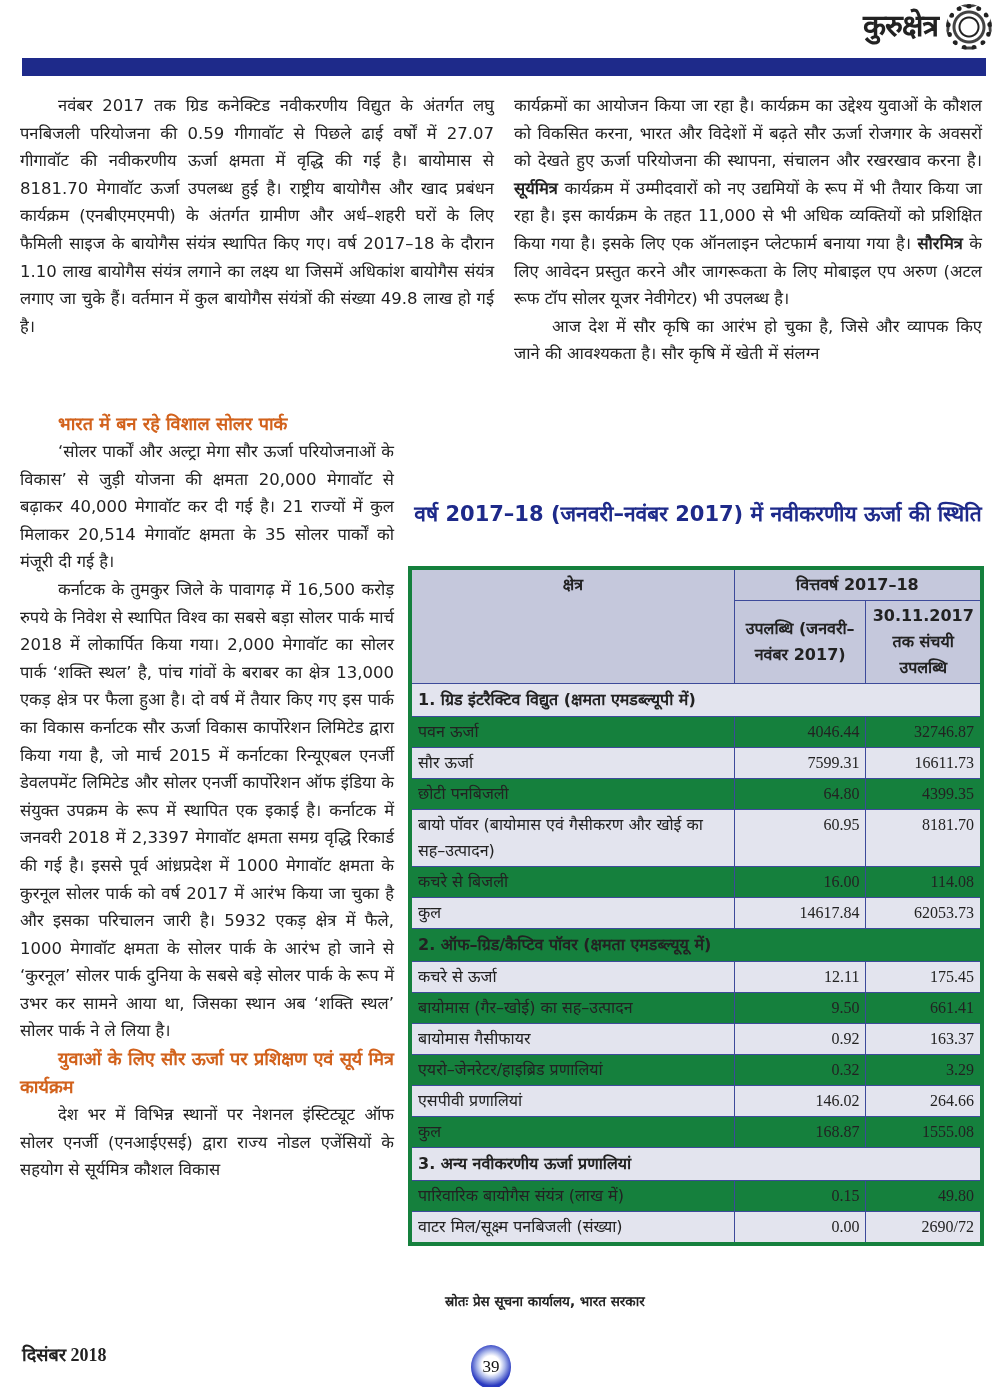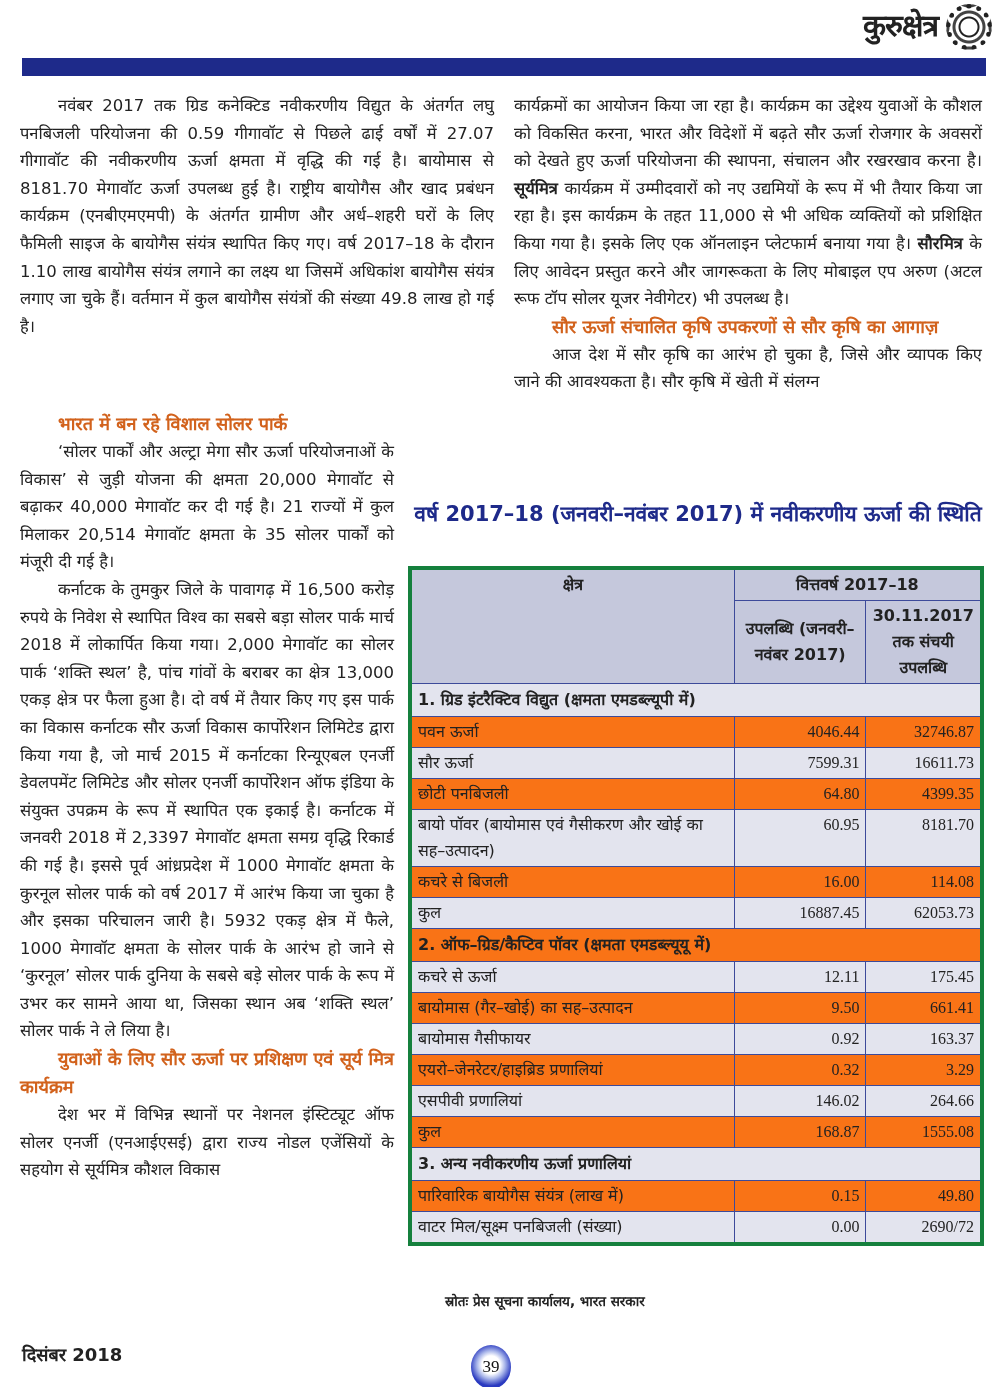--- a/index.html
+++ b/index.html
@@ -16,24 +16,24 @@
   .col-left-narrow{left:20px;top:410px;width:374px;}
   .col-right{left:514px;top:92px;width:468px;}
   .bold{font-weight:bold;}
   .tbl-title{position:absolute;left:405px;top:498px;width:586px;text-align:center;color:#1e2a8a;font-weight:bold;font-size:21px;line-height:33px;}
   table.stat{position:absolute;left:408px;top:566px;width:576px;border-collapse:collapse;font-size:16px;border:4px solid #15803d;}
   table.stat td, table.stat th{border:1px solid #3d4a9a;padding:2px 6px;}
   table.stat th{font-weight:bold;text-align:center;line-height:26px;background:#c5c8dc;}
   table.stat td.num{text-align:right;font-family:"Liberation Serif","DejaVu Serif",serif;font-size:16px;vertical-align:top;padding-top:6px;padding-left:43px;}
   table.stat td.lbl{line-height:26px;}
   tr.a td{background:#e3e4ee;}
-  tr.b td{background:#f97316;}
+  tr.b td{background:#15803d;}
   tr.sec td{font-weight:bold;line-height:28px;margin-top:19px;}
   .source{position:absolute;left:445px;top:1292px;font-size:13.5px;font-weight:bold;color:#222;}
-  .footer-date{position:absolute;left:22px;top:1342px;font-size:18px;font-weight:bold;}
+  .footer-date{position:absolute;left:22px;top:1342px;font-size:18px;font-weight:bold;font-family:Liberation Serif, serif;}
   .page-num{position:absolute;left:471px;top:1345px;width:40px;height:44px;border-radius:50%;background:radial-gradient(circle at 50% 45%,#fff 0 9px,#a9b6ea 14px,#2a3ac0 21px);text-align:center;line-height:44px;font-family:"Liberation Serif",serif;font-size:17px;color:#111;}
 </style>
 </head>
 <body>
 
 <div class="masthead">
   <div class="mag-title">कुरुक्षेत्र</div>
   <div class="emblem"></div>
   <div class="blue-bar"></div>
 </div>
@@ -45,21 +45,20 @@
 <div class="col col-left-narrow">
   <div class="hd">भारत में बन रहे विशाल सोलर पार्क</div>
   <p>‘सोलर पार्कों और अल्ट्रा मेगा सौर ऊर्जा परियोजनाओं के विकास’ से जुड़ी योजना की क्षमता 20,000 मेगावॉट से बढ़ाकर 40,000 मेगावॉट कर दी गई है। 21 राज्यों में कुल मिलाकर 20,514 मेगावॉट क्षमता के 35 सोलर पार्कों को मंजूरी दी गई है।</p>
   <p>कर्नाटक के तुमकुर जिले के पावागढ़ में 16,500 करोड़ रुपये के निवेश से स्थापित विश्व का सबसे बड़ा सोलर पार्क मार्च 2018 में लोकार्पित किया गया। 2,000 मेगावॉट का सोलर पार्क ‘शक्ति स्थल’ है, पांच गांवों के बराबर का क्षेत्र 13,000 एकड़ क्षेत्र पर फैला हुआ है। दो वर्ष में तैयार किए गए इस पार्क का विकास कर्नाटक सौर ऊर्जा विकास कार्पोरेशन लिमिटेड द्वारा किया गया है, जो मार्च 2015 में कर्नाटका रिन्यूएबल एनर्जी डेवलपमेंट लिमिटेड और सोलर एनर्जी कार्पोरेशन ऑफ इंडिया के संयुक्त उपक्रम के रूप में स्थापित एक इकाई है। कर्नाटक में जनवरी 2018 में 2,3397 मेगावॉट क्षमता समग्र वृद्धि रिकार्ड की गई है। इससे पूर्व आंध्रप्रदेश में 1000 मेगावॉट क्षमता के कुरनूल सोलर पार्क को वर्ष 2017 में आरंभ किया जा चुका है और इसका परिचालन जारी है। 5932 एकड़ क्षेत्र में फैले, 1000 मेगावॉट क्षमता के सोलर पार्क के आरंभ हो जाने से ‘कुरनूल’ सोलर पार्क दुनिया के सबसे बड़े सोलर पार्क के रूप में उभर कर सामने आया था, जिसका स्थान अब ‘शक्ति स्थल’ सोलर पार्क ने ले लिया है।</p>
   <div class="hd">युवाओं के लिए सौर ऊर्जा पर प्रशिक्षण एवं सूर्य मित्र कार्यक्रम</div>
   <p>देश भर में विभिन्न स्थानों पर नेशनल इंस्टिट्यूट ऑफ सोलर एनर्जी (एनआईएसई) द्वारा राज्य नोडल एजेंसियों के सहयोग से सूर्यमित्र कौशल विकास</p>
 </div>
 
 <div class="col col-right">
   <p class="noind"><span>कार्यक्रमों का आयोजन किया जा रहा है। कार्यक्रम का उद्देश्य युवाओं के कौशल को विकसित करना, भारत और विदेशों में बढ़ते सौर ऊर्जा रोजगार के अवसरों को देखते हुए ऊर्जा परियोजना की स्थापना, संचालन और रखरखाव करना है। </span><span class="bold">सूर्यमित्र</span><span> कार्यक्रम में उम्मीदवारों को नए उद्यमियों के रूप में भी तैयार किया जा रहा है। इस कार्यक्रम के तहत 11,000 से भी अधिक व्यक्तियों को प्रशिक्षित किया गया है। इसके लिए एक ऑनलाइन प्लेटफार्म बनाया गया है। </span><span class="bold">सौरमित्र</span><span> के लिए आवेदन प्रस्तुत करने और जागरूकता के लिए मोबाइल एप अरुण (अटल रूफ टॉप सोलर यूजर नेवीगेटर) भी उपलब्ध है।</span></p>
-  <div class="hd">सौर ऊर्जा संचालित कृषि उपकरणों से सौर कृषि का आगाज़</div>
   <p>आज देश में सौर कृषि का आरंभ हो चुका है, जिसे और व्यापक किए जाने की आवश्यकता है। सौर कृषि में खेती में संलग्न</p>
 </div>
 
 <div class="tbl-title">वर्ष 2017–18 (जनवरी–नवंबर 2017) में नवीकरणीय ऊर्जा की स्थिति</div>
 
 <table class="stat">
   <colgroup>
       <col style="width:328px">
       <col style="width:132px">
       <col style="width:116px">
@@ -96,21 +95,21 @@
         <td class="num">60.95</td>
         <td class="num">8181.70</td>
       </tr>
   <tr class="b">
         <td class="lbl">कचरे से बिजली</td>
         <td class="num">16.00</td>
         <td class="num">114.08</td>
       </tr>
   <tr class="a">
         <td class="lbl">कुल</td>
-        <td class="num">16887.45</td>
+        <td class="num">14617.84</td>
         <td class="num">62053.73</td>
       </tr>
 
   <tr class="sec b">
         <td colspan="3">2. ऑफ–ग्रिड/कैप्टिव पॉवर (क्षमता एमडब्ल्यूयू में)</td>
       </tr>
   <tr class="a">
         <td class="lbl">कचरे से ऊर्जा</td>
         <td class="num">12.11</td>
         <td class="num">175.45</td>

